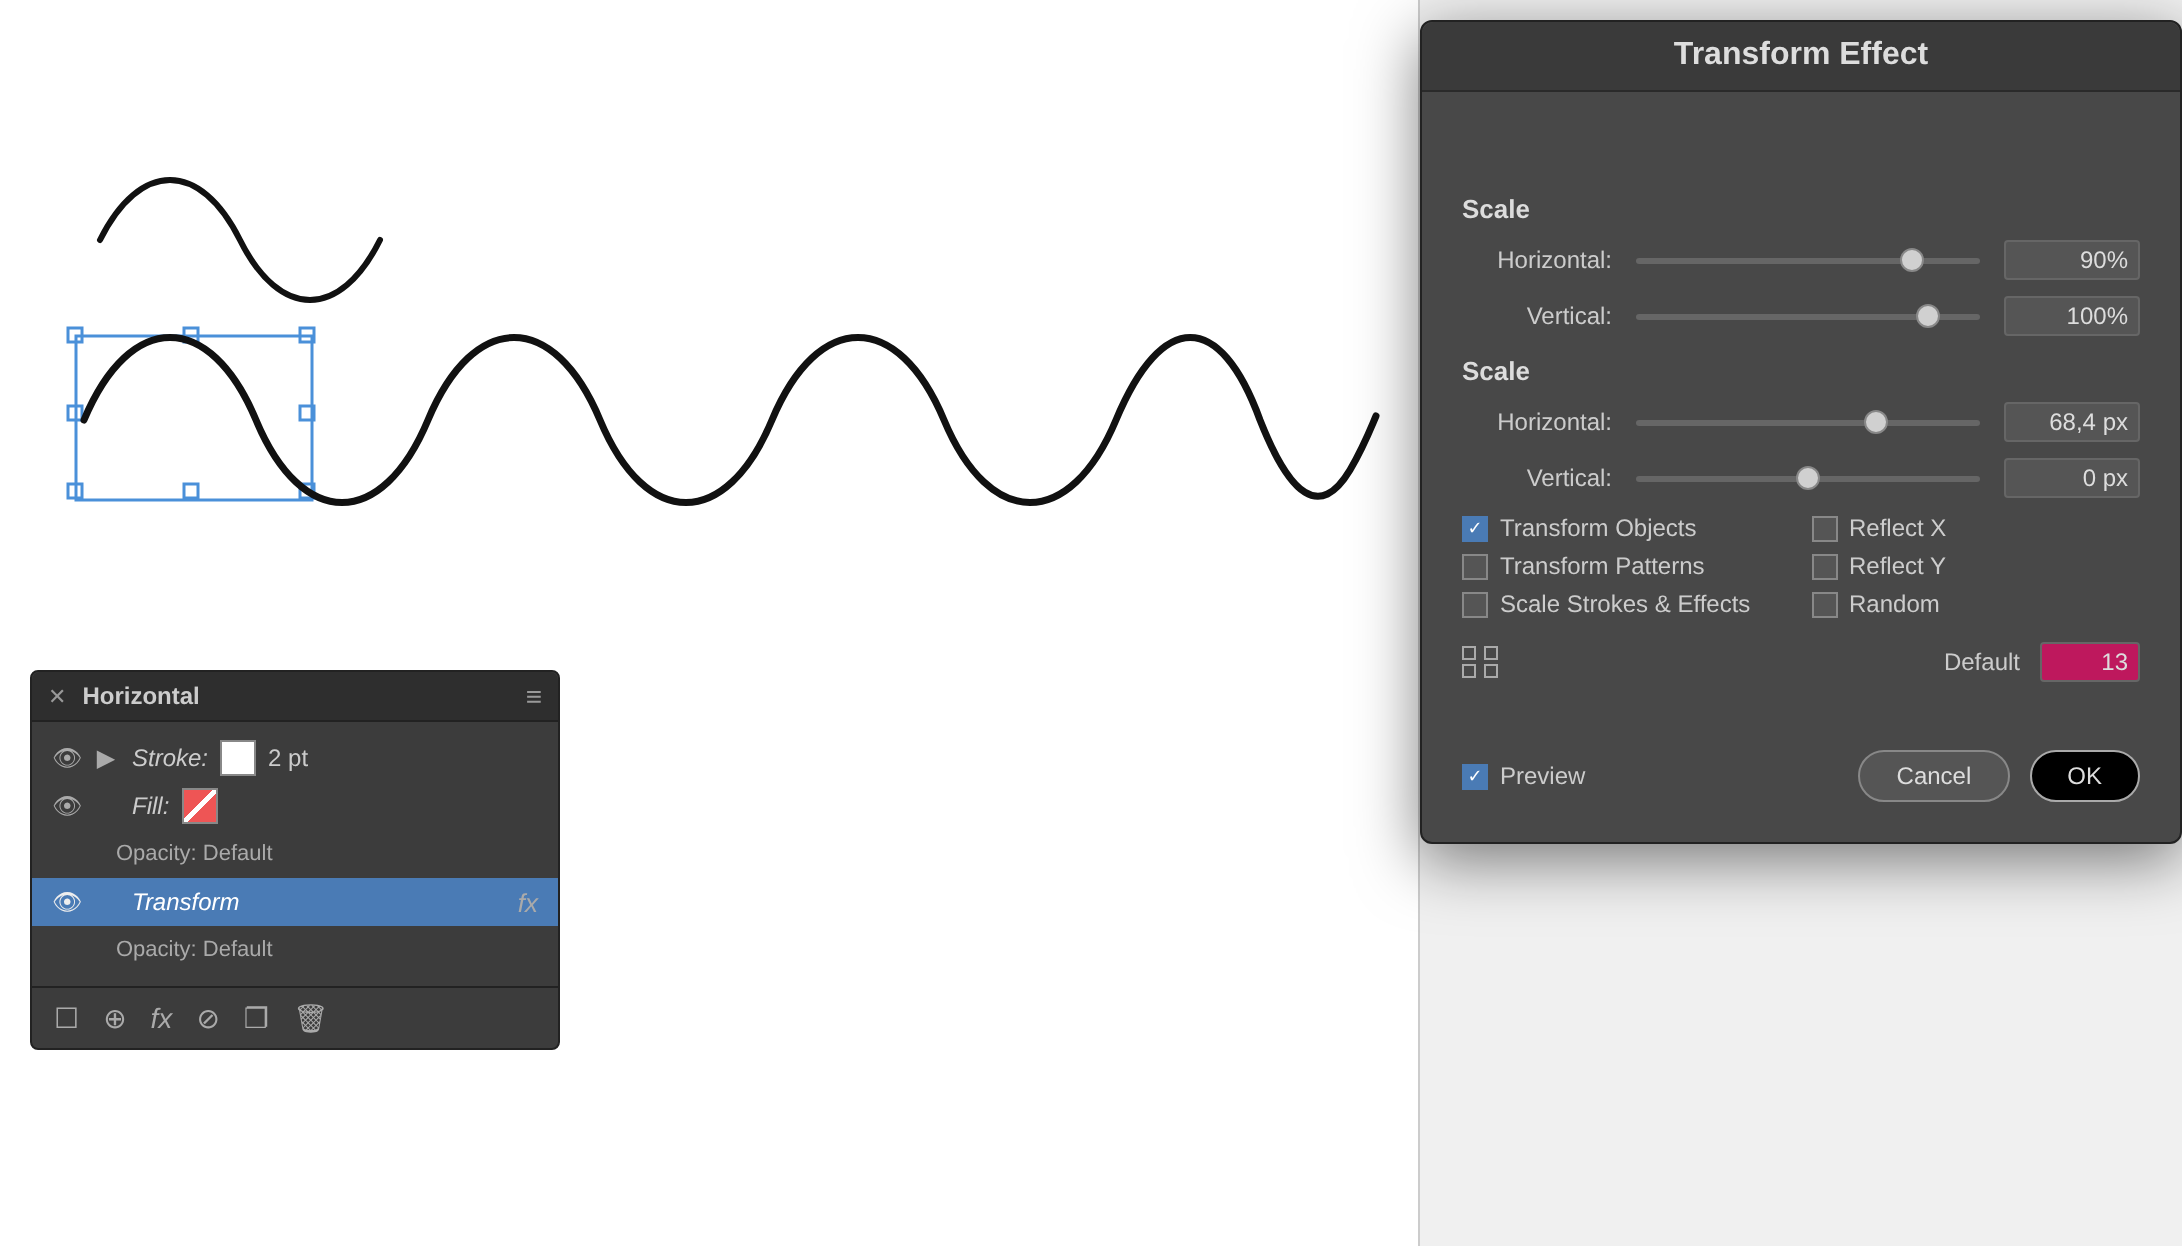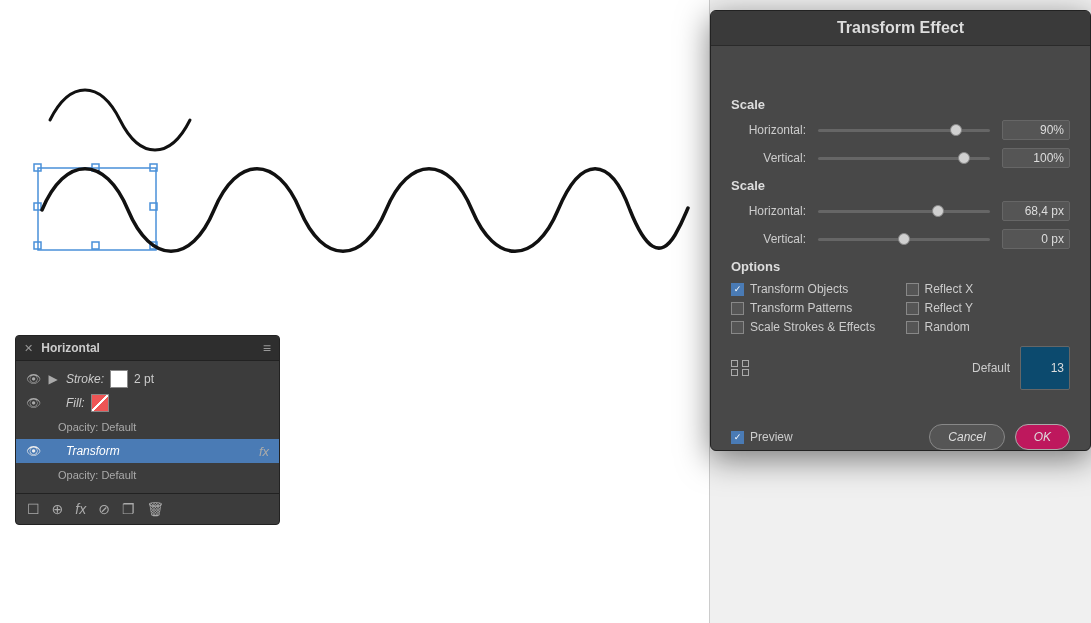--- a/index.html
+++ b/index.html
@@ -304,54 +304,53 @@
       height: 7px;
       border: 1px solid #aaa;
     }
     .copies-label {
       font-size: 12px;
       color: #ccc;
       margin-left: auto;
     }
     .copies-input {
       width: 50px;
-      background: #0c4a6e;
+      background: #be185d;
       border: 1px solid #666;
       color: #ddd;
       font-size: 12px;
-      padding: 14px 5px;
+      padding: 2px 5px;
       text-align: right;
       border-radius: 2px;
     }
 
     
     .dialog-footer {
       display: flex;
       align-items: center;
-      padding: 8px 20px 0 20px;
+      padding: 8px 20px 20px 20px;
       gap: 10px;
     }
     .preview-row {
       display: flex;
       align-items: center;
       gap: 6px;
       flex: 1;
     }
     .dialog-btn {
       padding: 5px 18px;
       border-radius: 14px;
       border: 1px solid #888;
       background: #555;
       color: #ddd;
       font-size: 12px;
       cursor: pointer;
-      font-style: italic;
     }
     .dialog-btn.primary {
-      background: #be185d;
+      background: #000000;
       border-color: #aaa;
     }
   </style>
 </head>
 <body>
 
 <div class="canvas-area">
 
   <svg class="wave-svg" width="680" height="220" viewBox="0 0 680 220">
 
@@ -465,23 +464,20 @@
 
     <div class="field-row">
       <span class="field-label">Vertical:</span>
       <div class="slider-track">
         <div class="slider-thumb" style="left:50%;"></div>
       </div>
       <input class="field-input" type="text" value="0 px" style="">
     </div>
 
 
-    <div class="section-divider">
-      <div class="section-label">Options</div>
-    </div>
     <div class="options-grid">
 
       <div class="checkbox-row">
         <div class="checkbox-box checked"></div>
         <span class="checkbox-label">Transform Objects</span>
       </div>
 
       <div class="checkbox-row">
         <div class="checkbox-box"></div>
         <span class="checkbox-label">Reflect X</span>

